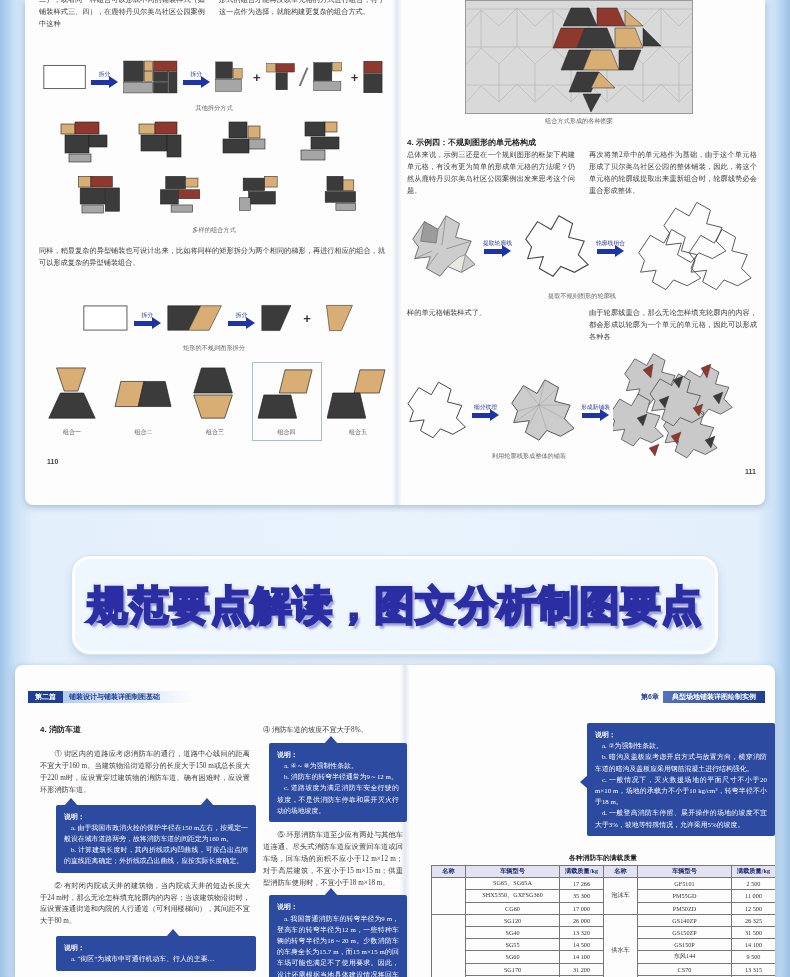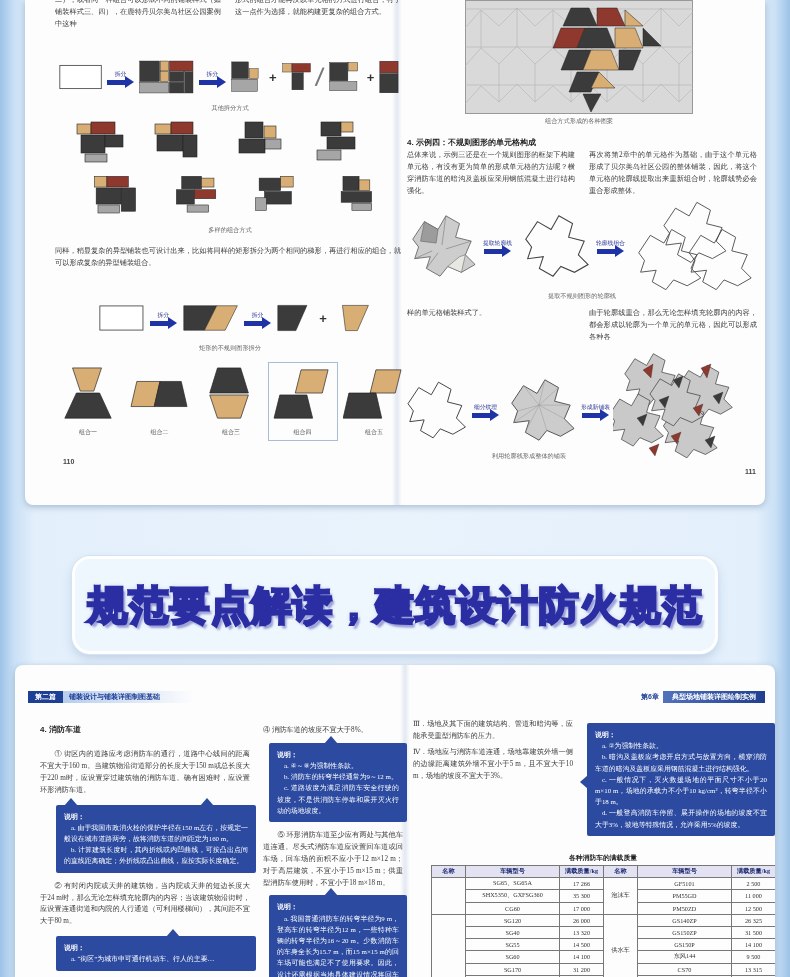--- a/index.html
+++ b/index.html
@@ -62,21 +62,21 @@
 
 <svg width="0" height="0" style="position:absolute" aria-hidden="true">
   <defs>
     <path id="blob" d="M10,26 L22,8 L36,16 L44,2 L58,10 L54,24 L70,28 L64,42 L74,52 L60,60 L46,54 L38,64 L24,56 L28,44 L12,46 L16,34 Z"></path>
   </defs>
 </svg>
 
 <div class="panel" id="top-panel">
   <div class="gutter" style="left:367px"></div>
 
-  <div style="position:absolute;left:16px;top:0;width:372px;height:505px;">
+  <div style="position:absolute;left:0;top:0;width:372px;height:505px;">
     <div style="position:absolute;left:14px;top:0;width:346px;height:36px;overflow:hidden;">
       <div class="cols2 bt" style="margin-top:-5px;">
         <div>二），或者同一种组合可以形成不同的铺装样式（如铺装样式三、四），在鹿特丹贝尔美岛社区公园案例中这种</div>
         <div>形式的组合才能再次以单元格的方式进行组合，有了这一点作为选择，就能构建更复杂的组合方式。</div>
       </div>
     </div>
 
     <div class="dgrow" style="left:18px;top:56px;width:342px;gap:5px;">
       <svg width="52" height="30" viewBox="0 0 52 30">
           <rect x="1" y="1" width="50" height="28" fill="#ffffff" stroke="#444" stroke-width="1"></rect>
@@ -315,21 +315,21 @@
         <polygon points="154,50 176,50 168,70 154,70" fill="#3b3b3b"></polygon>
         <polygon points="112,72 134,72 126,92 104,92" fill="#3b3b3b"></polygon>
         <polygon points="134,72 150,88 126,88" fill="#d8ae74"></polygon>
         <polygon points="118,94 136,94 126,112" fill="#3b3b3b"></polygon>
       </g>
     </svg>
     <div class="cap" style="position:absolute;left:68px;top:117px;width:228px;">组合方式形成的各种图案</div>
 
     <div class="h-book" style="position:absolute;left:10px;top:137px;">4. 示例四：不规则图形的单元格构成</div>
     <div class="cols2 bt" style="position:absolute;left:10px;top:150px;width:350px;">
-      <div>总体来说，示例三还是在一个规则图形的框架下构建单元格，有没有更为简单的形成单元格的方法呢？横穿消防车道的暗沟及盖板应采用钢筋混凝土进行结构强化。</div>
+      <div>总体来说，示例三还是在一个规则图形的框架下构建单元格，有没有更为简单的形成单元格的方法呢？仍然从鹿特丹贝尔美岛社区公园案例出发来思考这个问题。</div>
       <div>再次将第2章中的单元格作为基础，由于这个单元格形成了贝尔美岛社区公园的整体铺装，因此，将这个单元格的轮廓线提取出来重新组合时，轮廓线势必会重合形成整体。</div>
     </div>
 
     <div class="dgrow" style="left:6px;top:200px;width:356px;gap:4px;">
       <svg width="76" height="66" viewBox="0 0 78 66">
         <use href="#blob" fill="#cdcdcd" stroke="#555" stroke-width="0.8"></use>
         <polygon points="22,8 36,16 34,30 18,28" fill="#9c9c9c" stroke="#555" stroke-width="0.5"></polygon>
         <polygon points="46,54 58,44 64,42 60,60" fill="#e8e8e2" stroke="#555" stroke-width="0.5"></polygon>
         <path d="M44,2 L40,32 M70,28 L44,36 M24,56 L36,40 M12,46 L30,38" stroke="#777" stroke-width="0.6" fill="none"></path>
       </svg>
@@ -397,21 +397,21 @@
         </g>
       </svg>
     </div>
     <div class="cap" style="position:absolute;left:2px;top:452px;width:260px;">利用轮廓线形成整体的铺装</div>
 
     <div class="pgnum" style="left:348px;top:468px;">111</div>
   </div>
 </div>
 
 <div id="banner">
-  <div class="txt">规范要点解读，建筑设计防火规范</div>
+  <div class="txt">规范要点解读，图文分析制图要点</div>
 </div>
 
 <div class="panel" id="bottom-panel">
   <div class="gutter" style="left:385px"></div>
 
   <div style="position:absolute;left:13px;top:20px;">
     <span class="badge">第二篇</span><span class="hstrip">铺装设计与铺装详图制图基础</span>
   </div>
   <div style="position:absolute;right:10px;top:20px;text-align:right;">
     <span class="hch">第6章</span><span class="badge2">典型场地铺装详图绘制实例</span>
@@ -445,24 +445,20 @@
       <p>c. 道路坡度为满足消防车安全行驶的坡度，不是供消防车停靠和展开灭火行动的场地坡度。</p>
     </div>
     <p>⑤ 环形消防车道至少应有两处与其他车道连通。尽头式消防车道应设置回车道或回车场，回车场的面积不应小于12 m×12 m；对于高层建筑，不宜小于15 m×15 m；供重型消防车使用时，不宜小于18 m×18 m。</p>
     <div class="callout" style="margin:6px -4px 0 6px;">
       <span style="position:absolute;top:-7px;left:40%;border:7px solid transparent;border-bottom:8px solid #2b4aa0;border-top:none;"></span>
       <p class="t">说明：</p>
       <p>a. 我国普通消防车的转弯半径为9 m，登高车的转弯半径为12 m，一些特种车辆的转弯半径为16～20 m。少数消防车的车身全长为15.7 m，而15 m×15 m的回车场可能也满足不了使用要求。因此，设计还需根据当地具体建设情况将回车场适当放大，但最小不应小于12 m×12 m，供重型消防车使用时不宜小于18 m×18 m。</p>
     </div>
   </div>
 
-  <div class="bcol bt" style="left:398px;top:54px;width:160px;">
-    <p class="noind">Ⅲ．场地及其下面的建筑结构、管道和暗沟等，应能承受重型消防车的压力。</p>
-    <p class="noind">Ⅳ．场地应与消防车道连通，场地靠建筑外墙一侧的边缘距离建筑外墙不宜小于5 m，且不宜大于10 m，场地的坡度不宜大于3%。</p>
-  </div>
 
   <div class="callout pt-left" style="position:absolute;left:572px;top:58px;width:172px;">
     <p class="t">说明：</p>
     <p>a. ②为强制性条款。</p>
     <p>b. 暗沟及盖板应考虑开启方式与放置方向，横穿消防车道的暗沟及盖板应采用钢筋混凝土进行结构强化。</p>
     <p>c. 一般情况下，灭火救援场地的平面尺寸不小于20 m×10 m，场地的承载力不小于10 kg/cm²，转弯半径不小于18 m。</p>
     <p>d. 一般登高消防车停留、展开操作的场地的坡度不宜大于3%，坡地等特殊情况，允许采用5%的坡度。</p>
   </div>
 
   <div style="position:absolute;left:416px;top:188px;width:344px;">

